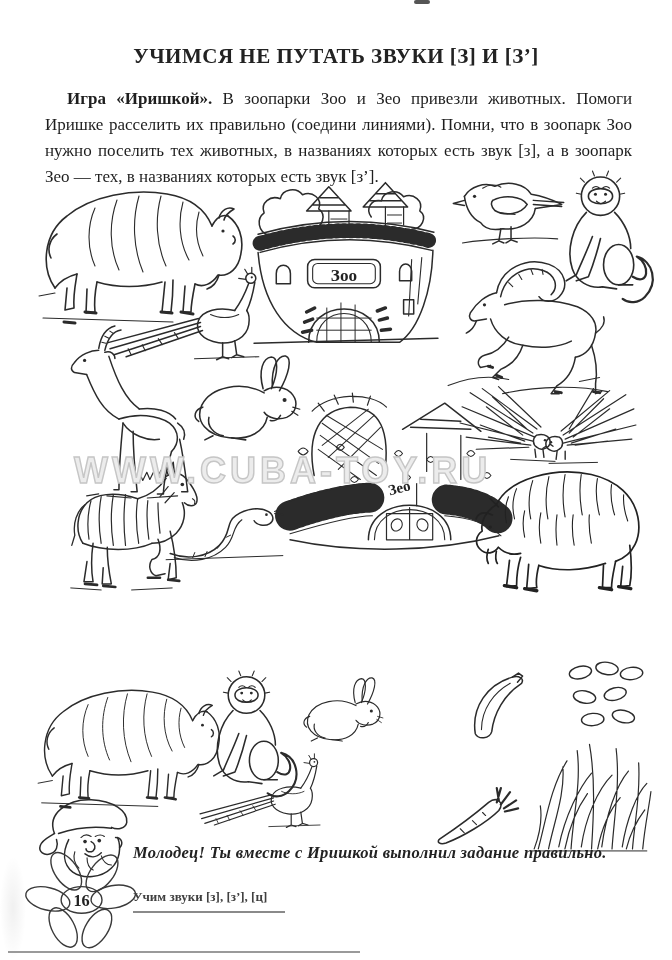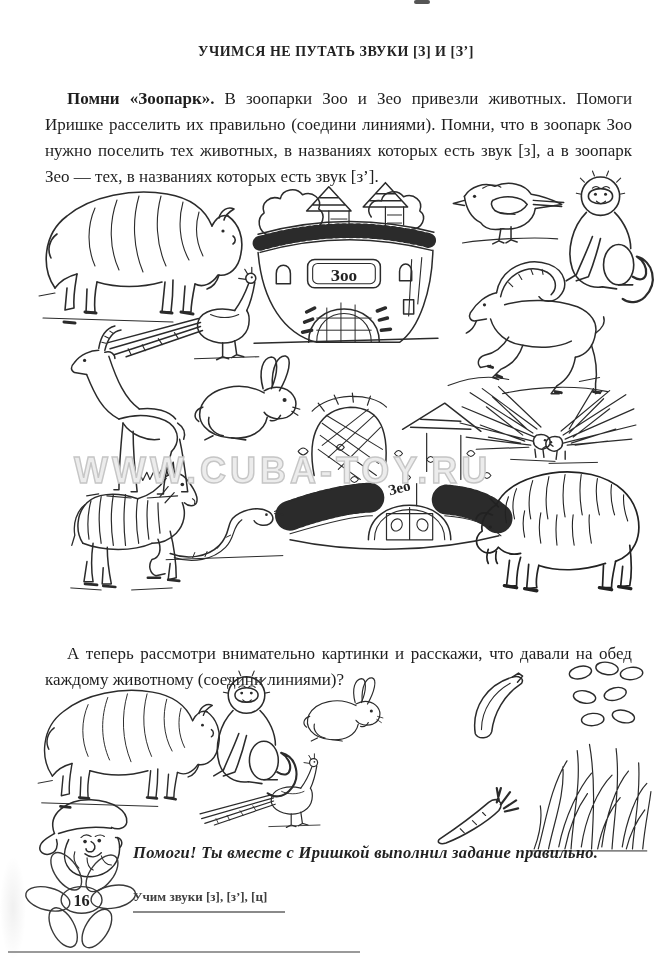--- a/index.html
+++ b/index.html
@@ -1,20 +1,20 @@
 <!DOCTYPE html>
 <html><head>
 <meta charset="utf-8">
 <style>
   html,body{margin:0;padding:0;}
   body{width:672px;height:960px;background:#ffffff;position:relative;overflow:hidden;
        font-family:"Liberation Serif","DejaVu Serif",serif;color:#1d1d1d;}
   .page{position:absolute;inset:0;}
   .title{position:absolute;top:44px;left:0;width:672px;text-align:center;
-         font-size:14px;font-weight:bold;letter-spacing:.5px;color:#222;}
+         font-size:21px;font-weight:bold;letter-spacing:.5px;color:#222;}
   .para{position:absolute;left:45px;right:40px;font-size:17px;line-height:26px;
         text-align:justify;color:#1e1e1e;}
   .para1{top:86px;text-indent:22px;}
   .basket{top:584px;text-indent:22px;}
   .para2{top:641px;text-indent:22px;}
   .praise{position:absolute;left:133px;top:843px;font-size:16.5px;font-weight:bold;
           font-style:italic;color:#222;letter-spacing:.3px;}
   .footer-text{position:absolute;left:133px;top:889px;font-size:13px;font-weight:600;color:#404040;}
   .footer-rule{position:absolute;left:133px;top:911px;width:152px;height:1.5px;background:#8a8a8a;}
   .scan-line{position:absolute;left:8px;top:951px;width:352px;height:2px;background:#9a9a9a;}
@@ -96,21 +96,21 @@
         <path d="M100,52 L10,76 M102,56 L12,82 M102,60 L16,88 M104,64 L28,90"></path>
         <path d="M60,72 l4,6 M44,78 l3,6 M76,66 l4,6 M30,82 l3,6" stroke-width="1.1"></path>
         <path d="M124,76 l0,14 -6,3 m6,-3 l6,2 M136,74 l2,14 -5,3 m5,-3 l7,2"></path>
         <path d="M96,92 L160,90" stroke-width="1.1"></path>
       </g>
     </defs>
   </svg>
 
   <div class="title">УЧИМСЯ НЕ ПУТАТЬ ЗВУКИ [З] И [З’]</div>
 
-  <div class="para para1"><b>Помни «Зоопарк».</b><span> В зоопарки Зоо и Зео привезли животных. Помоги Иришке расселить их правильно (соедини линиями). Помни, что в зоопарк Зоо нужно поселить тех животных, в названиях которых есть звук [з], а в зоопарк Зео — тех, в названиях которых есть звук [з’].</span></div>
+  <div class="para para1"><b>Игра «Иришкой».</b><span> В зоопарки Зоо и Зео привезли животных. Помоги Иришке расселить их правильно (соедини линиями). Помни, что в зоопарк Зоо нужно поселить тех животных, в названиях которых есть звук [з], а в зоопарк Зео — тех, в названиях которых есть звук [з’].</span></div>
 
   <svg class="art" style="left:32px;top:176px" width="222" height="150" viewBox="0 0 220 150">
       <use href="#g-bison"></use>
     </svg>
 
   <svg class="art" style="left:250px;top:170px" width="192" height="188" viewBox="0 0 190 185">
     <g fill="none" stroke="#2b2b2b" stroke-width="1.5" stroke-linecap="round" stroke-linejoin="round">
       <path d="M18,64 C8,60 6,48 14,42 C10,32 20,24 30,28 C32,18 46,16 52,24 C62,20 72,28 68,38 C76,44 72,56 62,58"></path>
       <path d="M120,46 C114,38 120,28 130,30 C132,20 146,18 152,26 C162,22 172,30 168,40 C176,46 170,58 160,58"></path>
       <path d="M56,40 L78,16 L100,40 Z M62,34 l32,0 M68,27 l20,0"></path>
@@ -277,21 +277,20 @@
       <path d="M34,52 C24,58 18,68 20,78 C14,82 12,90 18,96 C24,102 32,100 36,94 C42,100 50,102 58,100"></path>
       <path d="M30,62 C22,58 16,60 14,66 M36,54 l-8,-8"></path>
       <circle cx="28" cy="74" r="1.6" fill="#222" stroke="none"></circle>
       <path d="M26,96 c-2,6 -2,10 0,14 M34,98 c-1,5 -1,9 1,12"></path>
       <path d="M54,36 q-6,14 -2,30 M70,28 q-6,18 -2,38 M86,24 q-5,20 -1,42 M102,22 q-4,20 0,42 M118,22 q-3,18 1,40 M134,26 q-3,16 2,36 M148,32 q-2,14 3,30 M160,42 q-1,12 4,26 M46,44 q-5,12 -2,26 M62,58 q-3,12 0,26 M78,60 q-3,14 0,30 M94,62 q-2,14 0,30 M110,62 q-2,14 1,30 M126,62 q-1,12 2,28" stroke-width="1.1"></path>
       <path d="M136,134 l12,2 M155,133 l12,2 M62,135 l12,2 M42,132 l12,2" stroke-width="3.4"></path>
     </g>
   </svg>
 
 
-  <div class="para para2">А теперь рассмотри внимательно картинки и расскажи, что давали на обед каждому животному (соедини линиями)?</div>
 
   <svg class="art" style="left:32px;top:676px" width="198" height="134" viewBox="0 0 220 150">
       <use href="#g-bison"></use>
     </svg>
 
   <svg class="art" style="left:196px;top:670px" width="102" height="130" viewBox="0 0 105 135">
       <use href="#g-monkey"></use>
     </svg>
 
   <svg class="art" style="left:282px;top:676px" width="104" height="70" viewBox="0 0 135 90">
@@ -346,21 +345,21 @@
       <circle cx="70" cy="47" r="1.8" fill="#2b2b2b" stroke="none"></circle>
       <path d="M52,44 c3,-3 7,-3 10,-1 M66,43 c3,-2 7,-2 9,0" stroke-width="1.1"></path>
       <path d="M62,48 c4,2 5,6 2,9 c-3,2 -7,1 -7,-2"></path>
       <path d="M56,60 c5,4 11,4 16,-1"></path>
       <path d="M40,46 C34,58 34,70 44,78 C54,85 72,84 82,74 C90,66 92,54 88,44"></path>
       <path d="M46,58 c-2,6 0,12 4,16 M58,64 c0,6 2,10 6,12 M72,62 c2,6 6,9 10,9" stroke-width="1.1"></path>
       <path d="M86,44 c6,0 8,6 4,10"></path>
     </g>
   </svg>
 
-  <div class="praise">Помоги! Ты вместе с Иришкой выполнил задание правильно.</div>
+  <div class="praise">Молодец! Ты вместе с Иришкой выполнил задание правильно.</div>
 
   <svg class="art" style="left:20px;top:858px" width="118" height="92" viewBox="0 0 115 90">
     <g fill="none" stroke="#3a3a3a" stroke-width="1.4">
       <ellipse cx="91" cy="38" rx="22" ry="11" transform="rotate(-10 91 38)"></ellipse>
       <ellipse cx="80" cy="15" rx="21" ry="11" transform="rotate(-52 80 15)"></ellipse>
       <ellipse cx="45" cy="13" rx="21" ry="11" transform="rotate(55 45 13)"></ellipse>
       <ellipse cx="27" cy="40" rx="22" ry="11" transform="rotate(14 27 40)"></ellipse>
       <ellipse cx="42" cy="68" rx="21" ry="11" transform="rotate(62 42 68)"></ellipse>
       <ellipse cx="75" cy="69" rx="21" ry="11" transform="rotate(-58 75 69)"></ellipse>
       <ellipse cx="60" cy="41" rx="20" ry="13"></ellipse>

